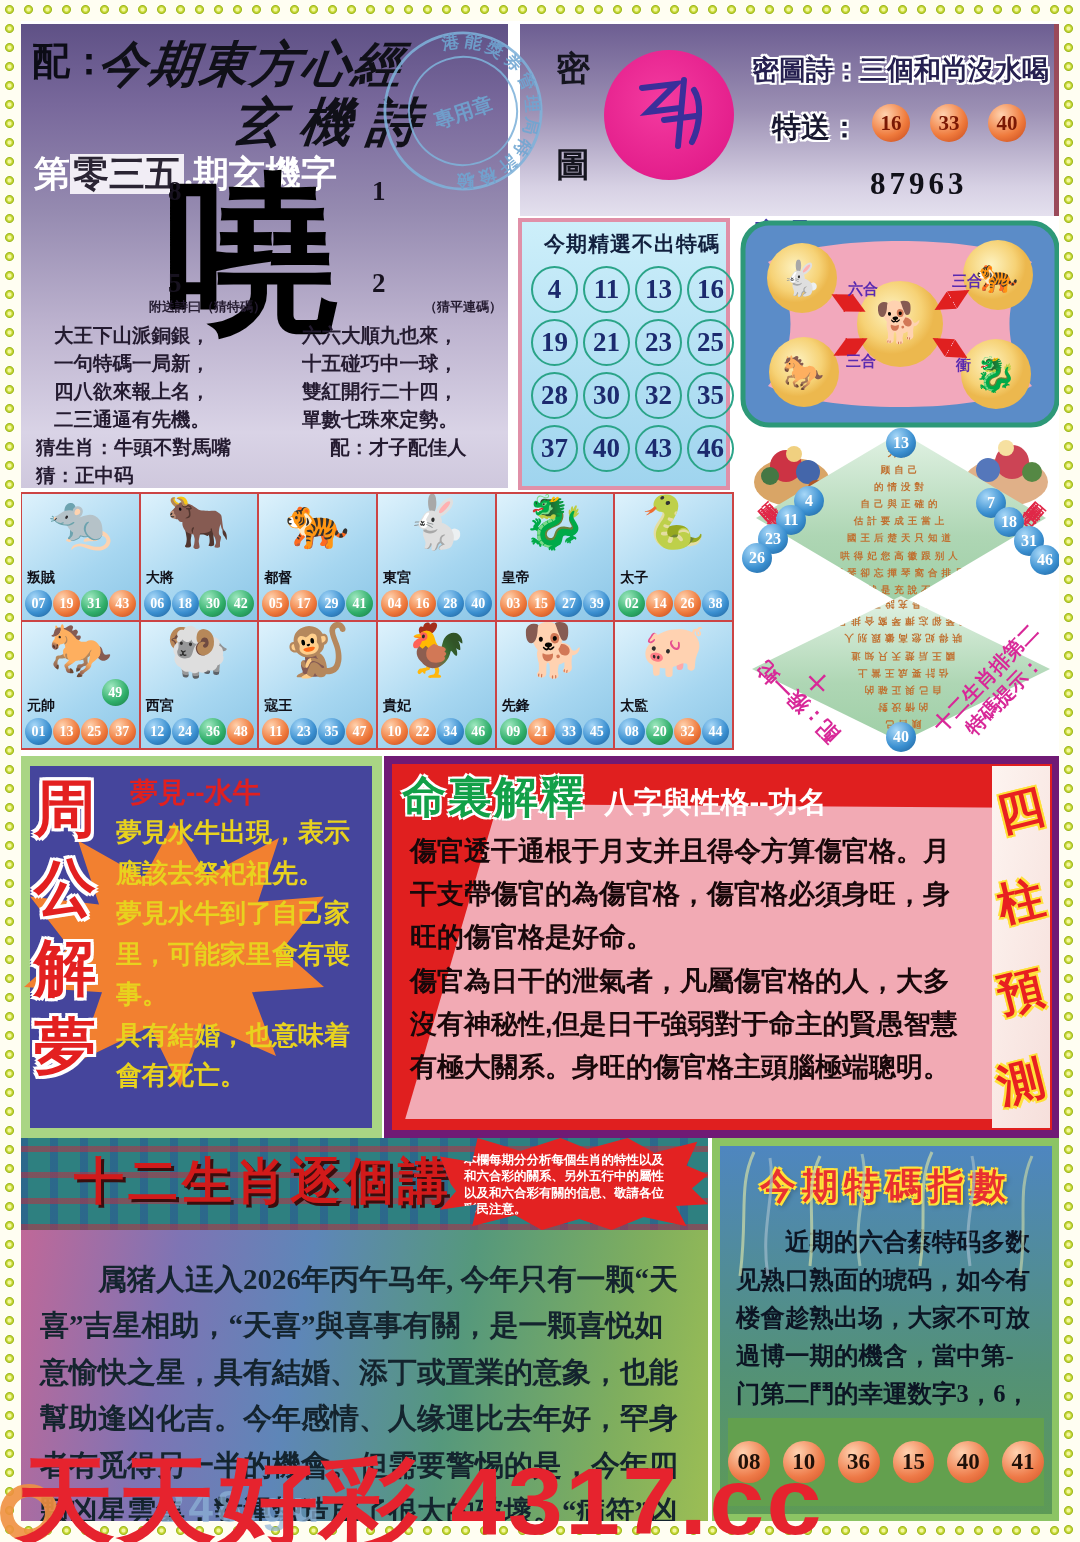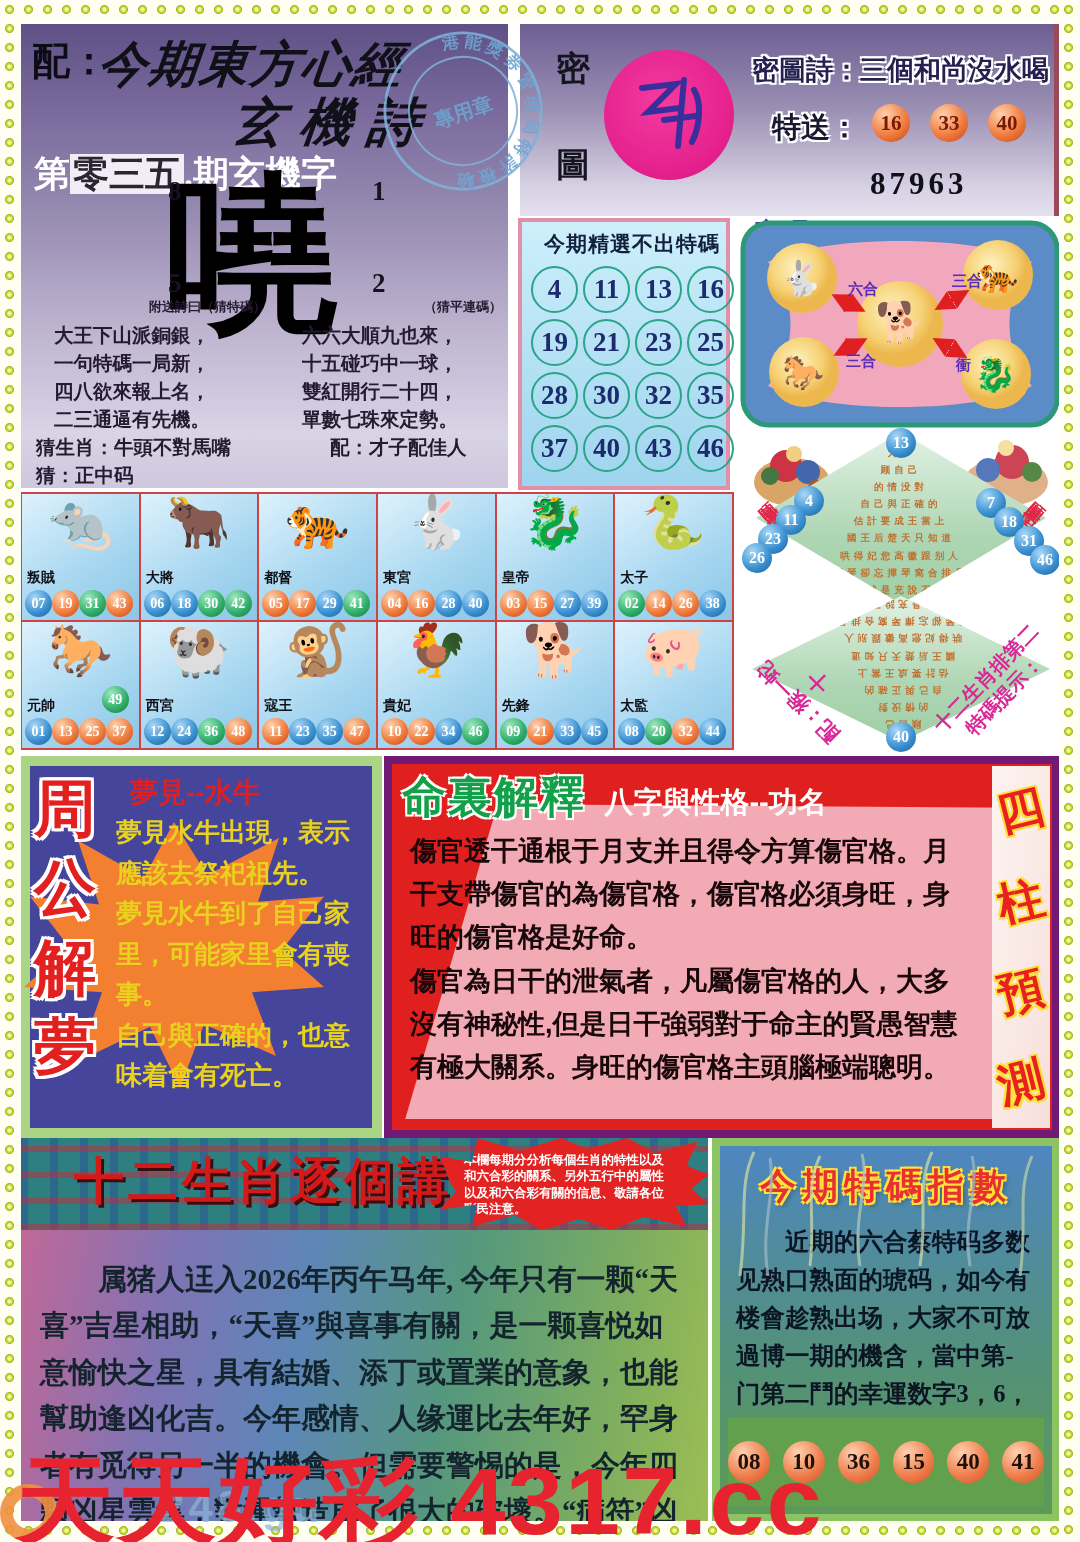--- a/index.html
+++ b/index.html
@@ -54,23 +54,23 @@
   .gridnum{width:43px;height:43px;border:2px solid #2aa488;border-radius:50%;display:flex;align-items:center;
     justify-content:center;font-family:"Liberation Serif",serif;font-size:27px;font-weight:700;color:#1c2a6e;}
   
   #diagramPanel{left:740px;top:220px;width:320px;height:208px;}
   
   #zodiac{left:20px;top:492px;width:714px;height:258px;background:#cc4444;padding:2px;box-sizing:border-box;
     display:grid;grid-template-columns:repeat(6,1fr);grid-template-rows:1fr 1fr;gap:2px;}
   .zcell{background:linear-gradient(145deg,#def2fc 0%,#a6d6f0 60%,#8cc6e6 100%);position:relative;overflow:hidden;}
   .z-animal{position:absolute;top:0px;left:50%;transform:translateX(-50%);font-size:52px;line-height:1.1;}
   .z-label{position:absolute;left:5px;bottom:33px;font-weight:900;font-size:14px;color:#101018;}
-  .z-balls{position:absolute;left:3px;right:3px;bottom:3px;display:flex;}
+  .z-balls{position:absolute;left:3px;right:3px;bottom:3px;display:flex;justify-content:space-between;}
   .z-ball{width:27px;height:27px;font-size:14px;font-family:"Liberation Serif",serif;}
-  .z-extra{position:absolute;right:10px;bottom:35px;}
+  .z-extra{position:absolute;right:10px;bottom:42px;}
   
   #tipsPanel{left:742px;top:428px;width:318px;height:330px;background:#fff;}
   .diamond{position:absolute;clip-path:polygon(50% 0,100% 50%,50% 100%,0 50%);
     background:linear-gradient(180deg,#e2f2e4,#aed6b4 60%,#9fcfa6);}
   .dline{text-align:center;color:#c07030;font-size:9.5px;letter-spacing:4px;line-height:1.8;font-weight:700;white-space:nowrap;}
   .tipball{position:absolute;width:30px;height:30px;font-size:16px;font-family:"Liberation Serif",serif;}
   .wangtip{position:absolute;writing-mode:vertical-rl;color:#e02848;font-weight:900;font-size:17px;letter-spacing:3px;}
   .rotmag{position:absolute;color:#d82898;font-weight:900;text-align:center;}
   
   #dreamPanel{left:20px;top:756px;width:362px;height:382px;border:10px solid #a9d584;box-sizing:border-box;background:#45459c;}
@@ -452,21 +452,21 @@
     <div class="abs" style="left:4px;top:4px;width:80px;" id="dreamSide">
         <span class="dreamSideChar">周</span>
         <span class="dreamSideChar">公</span>
         <span class="dreamSideChar">解</span>
         <span class="dreamSideChar">夢</span>
       </div>
     <div id="dreamTitle">夢見--水牛</div>
     <div id="dreamBody">
         <p style="margin: 0px;">夢見水牛出現，表示應該去祭祀祖先。</p>
         <p style="margin: 0px;">夢見水牛到了自己家里，可能家里會有喪事。</p>
-        <p style="margin: 0px;">自己與正確的，也意味着會有死亡。</p>
+        <p style="margin: 0px;">具有結婚，也意味着會有死亡。</p>
       </div>
   </div>
 
   <div id="mingliPanel" class="abs">
     <div id="mingliPink"></div>
     <div id="mingliTitle">
       <span class="g">命裏解釋</span>
       <span class="w">八字與性格--功名</span>
     </div>
     <div id="mingliSide">

